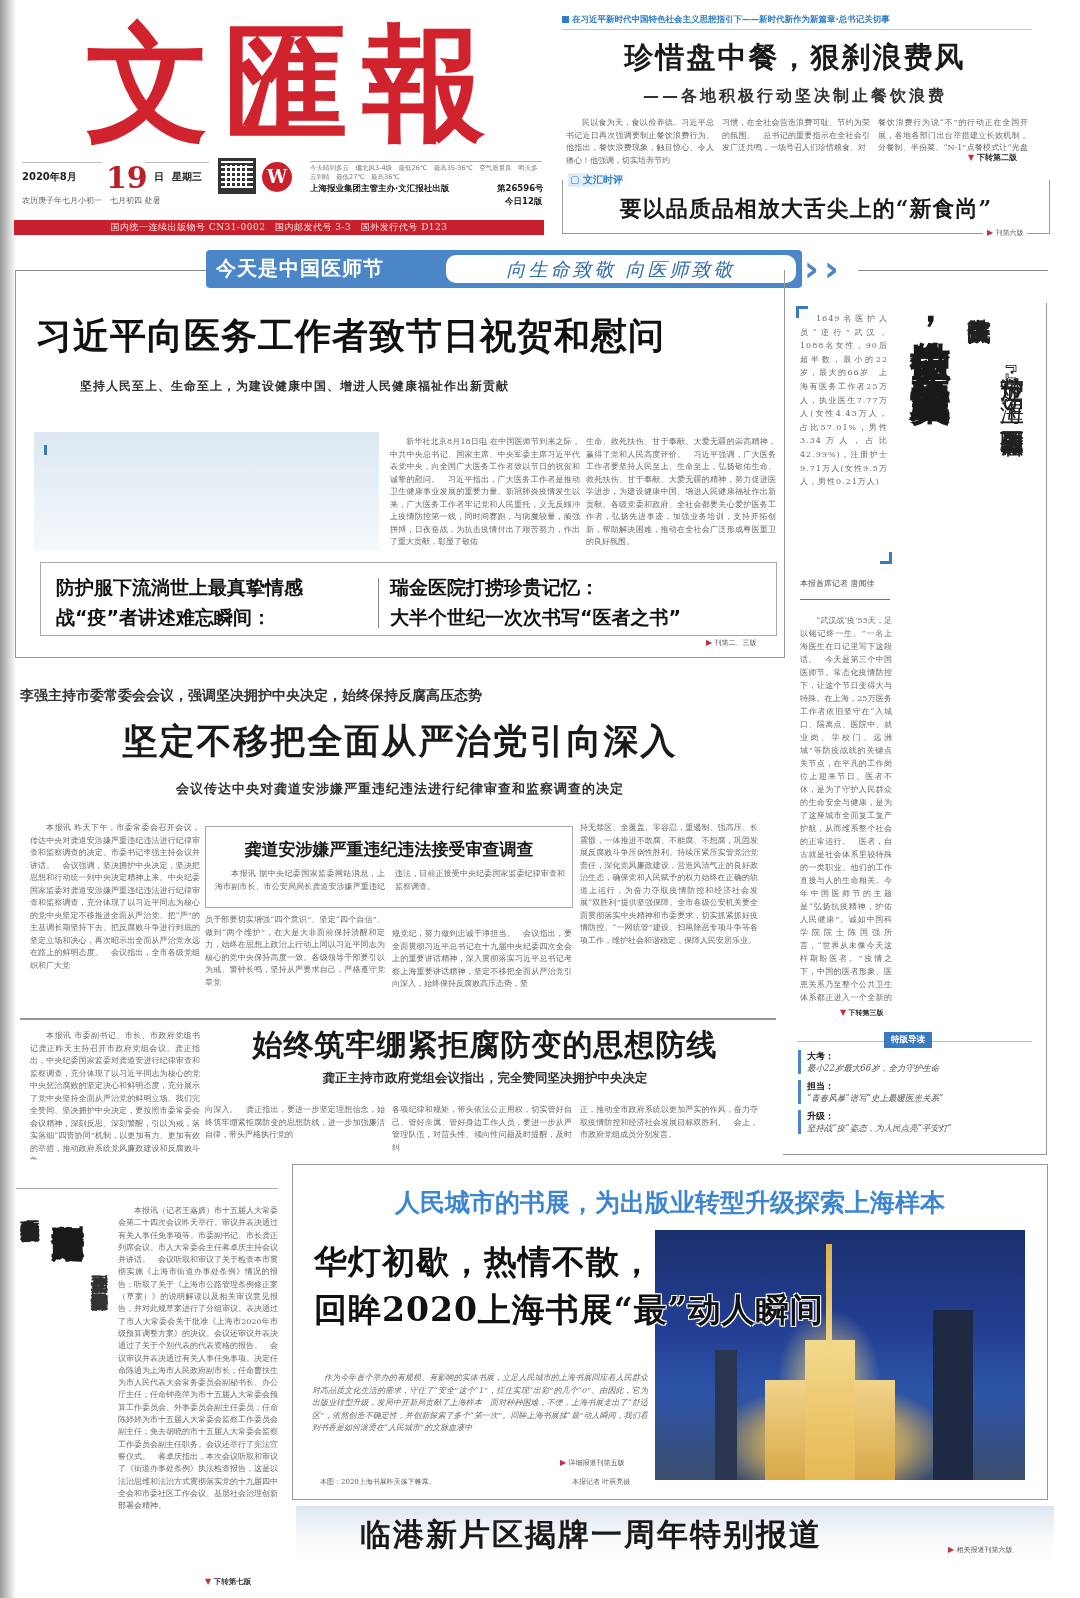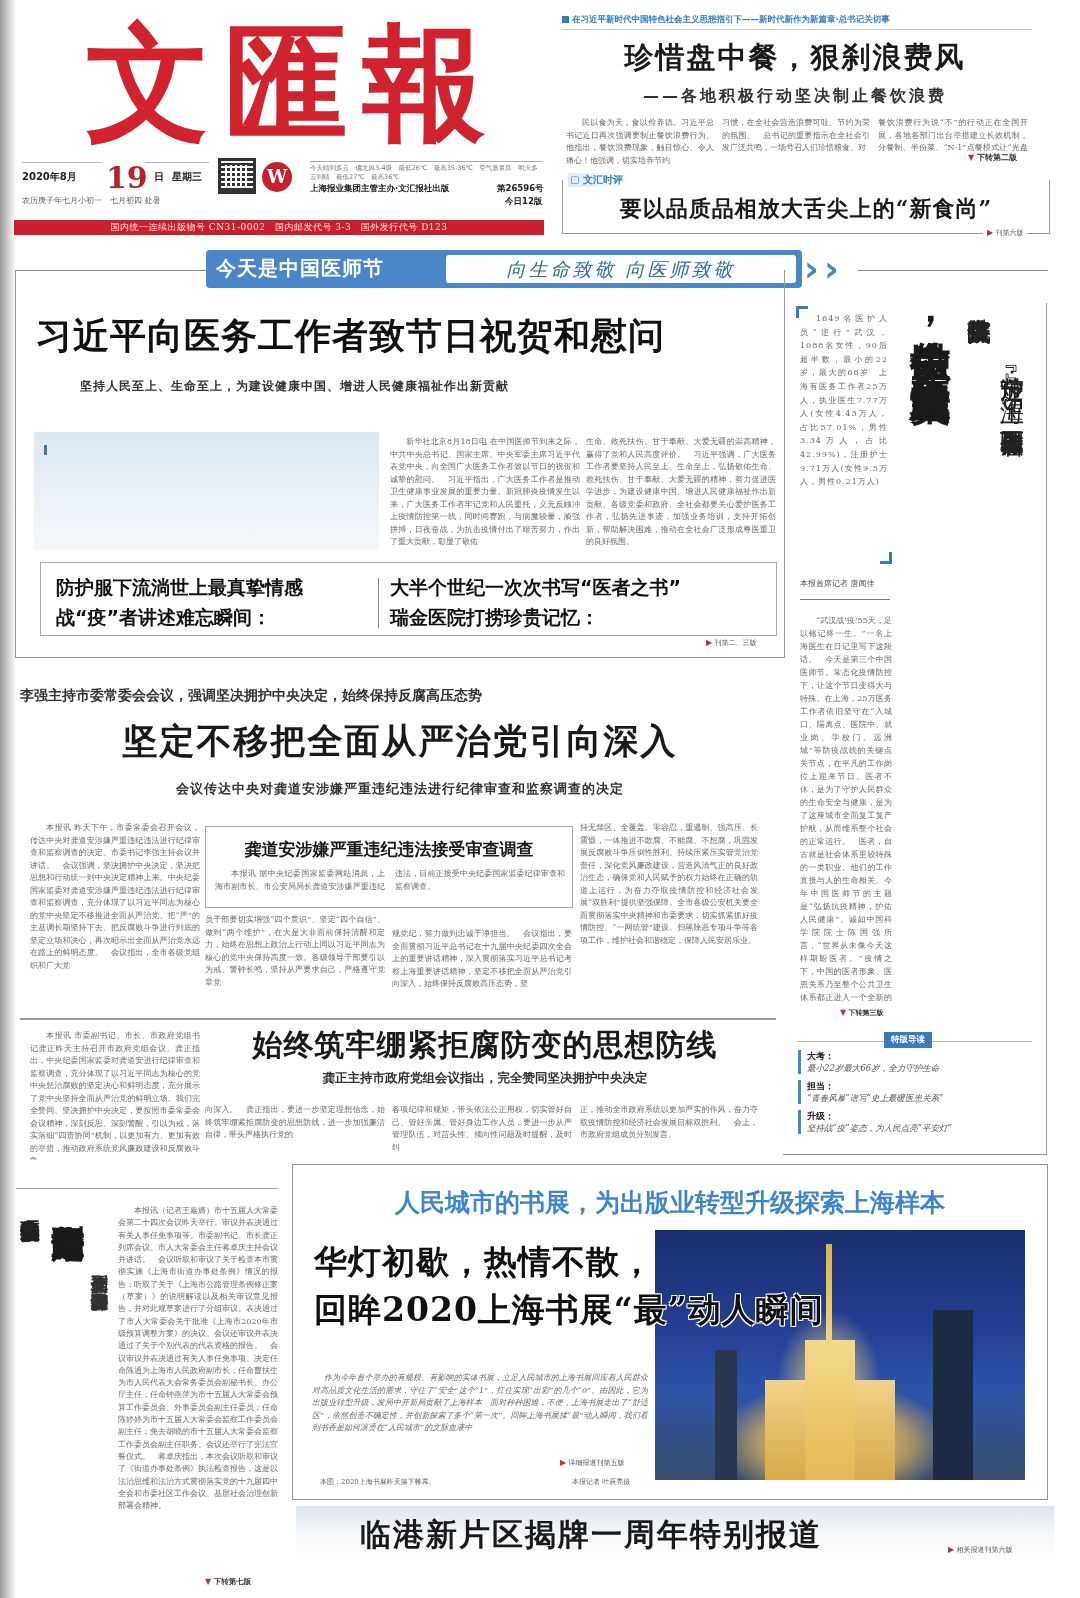--- a/index.html
+++ b/index.html
@@ -36,21 +36,21 @@
 .kicker-tr::before{content:"";display:inline-block;width:7px;height:7px;background:#2f7fc1;margin-right:3px;vertical-align:-1px}
 .h-tr{left:560px;top:38px;width:470px;text-align:center;font-size:29px;font-weight:bold;letter-spacing:2px}
 .sub-tr{left:560px;top:86px;width:470px;text-align:center;font-size:16px;font-weight:bold;letter-spacing:3px;font-family:"DejaVu Sans",sans-serif;color:#333}
 .comment-box{left:562px;top:180px;width:488px;height:54px;border:1.5px solid #9a9a9a;border-top:none;border-right:1.5px solid #9a9a9a}
 .comment-label{left:568px;top:173px;font-size:10px;font-weight:bold;color:#2f7fc1;background:linear-gradient(90deg,#dce9f6,#fff);padding:0 8px 0 2px;font-family:"DejaVu Sans",sans-serif}
 .comment-title{left:562px;top:194px;width:488px;text-align:center;font-size:22px;font-weight:bold;letter-spacing:1px}
 
 .banner{left:206px;top:250px;width:606px;height:40px}
 .banner-blue{position:absolute;left:0;top:0;width:596px;height:38px;background:#4a86c8;border-radius:4px}
 .banner-left{position:absolute;left:10px;top:5px;font-family:"DejaVu Sans",sans-serif;font-weight:bold;font-size:20px;color:#fff;letter-spacing:1px}
-.banner-white{position:absolute;left:240px;top:5px;width:350px;height:28px;background:#fff;border-radius:3px;text-align:center;font-family:"DejaVu Serif",serif;font-size:19px;color:#2f6db0;font-style:italic;line-height:28px;letter-spacing:3px}
+.banner-white{position:absolute;left:240px;top:5px;width:350px;height:28px;background:#fff;border-radius:10px;text-align:center;font-family:"DejaVu Serif",serif;font-size:19px;color:#2f6db0;font-style:italic;line-height:28px;letter-spacing:3px}
 .chev{position:absolute;top:1px;font-size:36px;color:#4a86c8;font-weight:bold;line-height:36px;font-family:"DejaVu Sans",sans-serif}
 
 .lead-box{left:15px;top:270px;width:770px;height:388px;border:1.5px solid #999;border-top:none}
 .lead-h{left:36px;top:312px;font-family:"DejaVu Sans",sans-serif;font-weight:bold;font-size:36px;letter-spacing:1px;color:#111}
 .lead-sub{left:80px;top:378px;font-size:12px;font-weight:bold;letter-spacing:1px;color:#333}
 .lead-summary{left:34px;top:432px;width:345px;height:118px;background:linear-gradient(180deg,#dde8f2,#f4f8fb);padding:12px 8px 0 10px;font-size:9px;line-height:16px;color:#555;font-style:italic;font-family:"DejaVu Serif",serif;letter-spacing:1px}
 .lead-col{top:436px;width:190px;height:110px}
 .sub-box{left:40px;top:562px;width:737px;height:74px;border:1.5px solid #aaa}
 .sub-h{top:572px;font-family:"DejaVu Sans",sans-serif;font-weight:bold;font-size:19px;line-height:30px;color:#111}
 .vsep{position:absolute;left:378px;top:578px;width:1px;height:50px;background:#888}
@@ -158,22 +158,22 @@
 <div class="abs lead-summary"><span style="display:inline-block;width:3px;height:10px;background:#3a7ac0;margin-right:4px"></span></div>
 <div class="abs fine-serif lead-col" style="left:390px;text-indent:2em">新华社北京8月18日电 在中国医师节到来之际，中共中央总书记、国家主席、中央军委主席习近平代表党中央，向全国广大医务工作者致以节日的祝贺和诚挚的慰问。　习近平指出，广大医务工作者是推动卫生健康事业发展的重要力量。新冠肺炎疫情发生以来，广大医务工作者牢记党和人民重托，义无反顾冲上疫情防控第一线，同时间赛跑，与病魔较量，顽强拼搏，日夜奋战，为抗击疫情付出了艰苦努力，作出了重大贡献，彰显了敬佑</div>
 <div class="abs fine-serif lead-col" style="left:586px">生命、救死扶伤、甘于奉献、大爱无疆的崇高精神，赢得了党和人民高度评价。　习近平强调，广大医务工作者要坚持人民至上、生命至上，弘扬敬佑生命、救死扶伤、甘于奉献、大爱无疆的精神，努力促进医学进步，为建设健康中国、增进人民健康福祉作出新贡献。各级党委和政府、全社会都要关心爱护医务工作者，弘扬先进事迹，加强业务培训，支持开拓创新，帮助解决困难，推动在全社会广泛形成尊医重卫的良好氛围。</div>
 <div class="abs sub-box"></div>
 <div class="abs sub-h" style="left:56px">
     <div>防护服下流淌世上最真挚情感</div>
     <div>战“疫”者讲述难忘瞬间：</div>
   </div>
 <div class="vsep"></div>
 <div class="abs sub-h" style="left:390px">
+    <div>瑞金医院打捞珍贵记忆：</div>
     <div>大半个世纪一次次书写“医者之书”</div>
-    <div>瑞金医院打捞珍贵记忆：</div>
   </div>
 <div class="abs ref1 sm" style="background:#fff;padding:0 4px"><span class="tri">▶</span> <span>刊第二、三版</span></div>
 
 <div class="abs rv-box"></div>
 <div class="rv-bracket" style="left:796px;top:306px;border-width:3px 0 0 3px"></div>
 <div class="rv-bracket" style="left:880px;top:552px;border-width:0 3px 3px 0"></div>
 <div class="abs fine-serif rv-facts" style="font-size:8px;line-height:13.6px;text-indent:2em;letter-spacing:1px">1649名医护人员“逆行”武汉，1088名女性，90后超半数，最小的22岁，最大的66岁　上海有医务工作者25万人，执业医生7.77万人(女性4.43万人，占比57.01%，男性3.34万人，占比42.99%)，注册护士9.71万人(女性9.5万人，男性0.21万人)</div>
 <div class="abs vert rv-vh1" style="height:700px">以生命护佑生命，建设更美好的人民城市</div>
 <div class="abs vert rv-vh2" style="height:300px">奋战在防疫关键点关节点</div>
 <div class="abs vert rv-vh3" style="height:520px;text-orientation:mixed">守『沪』过节：上海25万医务工作者顶着烈日</div>

